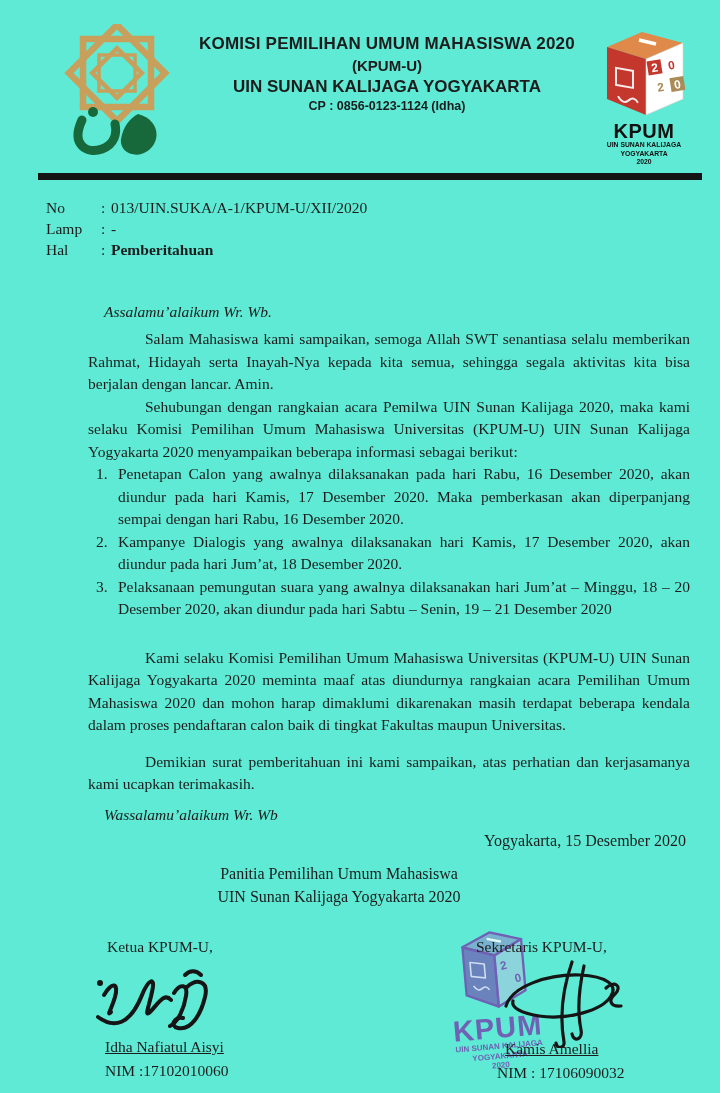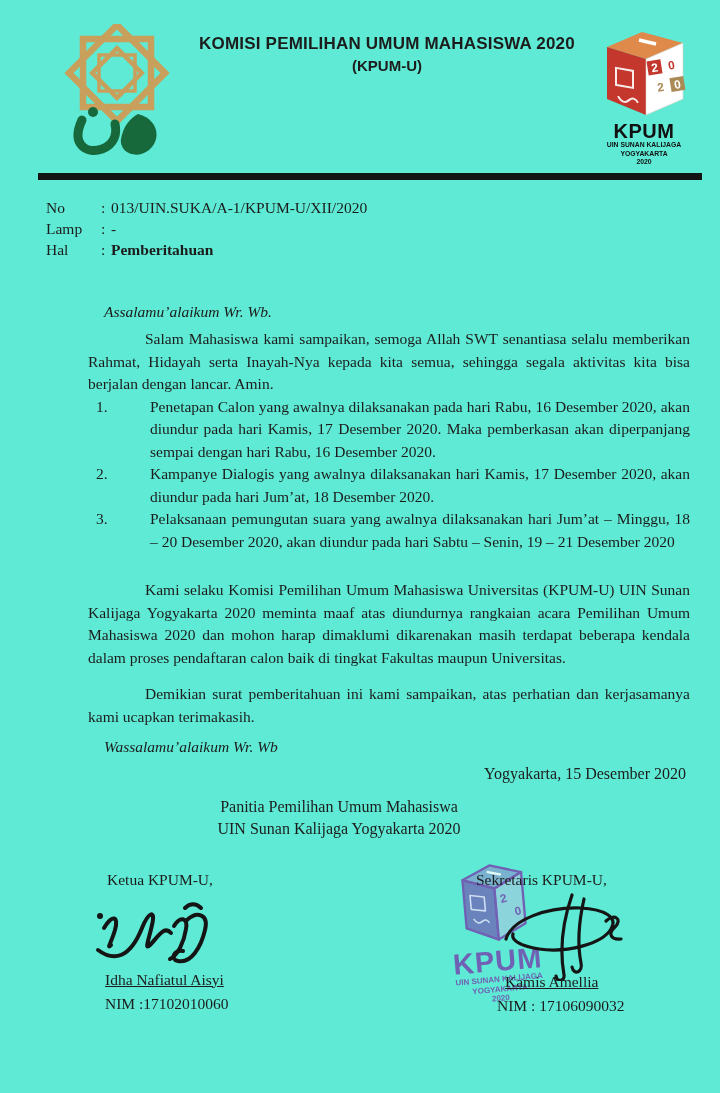--- a/index.html
+++ b/index.html
@@ -27,21 +27,21 @@
   .meta-row { display:flex; line-height:21px; }
   .meta-label { width:55px; }
   .meta-sep { width:10px; }
   .bold { font-weight:bold;text-align:right; }
   
   .letter { margin:41px 30px 0 88px; font-size:15.5px; line-height:22.5px; text-align:justify; }
   .salutation { font-style:italic; text-indent:16px; text-align:left; margin-bottom:5px; }
   .para { text-indent:57px; }
   .list .li { display:flex; }
   .li-num { flex:none; width:30px; padding-left:8px; }
-  .li-txt { flex:1; text-align:justify;margin-left:32px; }
+  .li-txt { flex:1; text-align:justify; }
   .p3 { margin-top:26px; }
   .p4 { margin-top:14px; }
   .closing { font-style:italic; text-indent:16px; text-align:left; margin-top:8px; }
   .date-line { text-align:right; margin:6px 34px 0 0; }
   .committee { text-align:center; margin-top:13px; margin-right:42px; line-height:22.5px; }
   
   .sigs { position:relative; height:225px; font-size:15.5px; }
   .sig-left-role  { position:absolute; left:107px; top:30px; }
   .sig-left-svg   { position:absolute; left:90px;  top:55px; }
   .sig-left-name  { position:absolute; left:105px; top:130px; text-decoration:underline; }
@@ -80,20 +80,22 @@
           <path d="M30 96 c -12 26 6 34 20 29 c 13 -5 15 -16 13 -25"></path>
         </g>
         <circle cx="41" cy="88" r="5" fill="#17693b"></circle>
         <path d="M86 90 c 20 5 24 25 11 36 c -12 10 -30 3 -28 -11 c 2 -12 9 -21 17 -25 z" fill="#17693b"></path>
       </svg>
     </div>
 
     <div class="head-center">
       <div class="h-line1">KOMISI PEMILIHAN UMUM MAHASISWA 2020</div>
       <div class="h-line2">(KPUM-U)</div>
+      <div class="h-line3">UIN SUNAN KALIJAGA YOGYAKARTA</div>
+      <div class="h-cp">CP : 0856-0123-1124 (Idha)</div>
     </div>
 
     <div class="kpum-logo">
       <svg width="100" height="90" viewBox="0 0 100 90">
         <polygon points="13,21 48,6 89,17 52,33" fill="#df8a4a"></polygon>
         <line x1="45" y1="14" x2="62" y2="18" stroke="#ffffff" stroke-width="3.5"></line>
         <polygon points="13,21 52,33 52,89 13,73" fill="#c4372d"></polygon>
         <g stroke="#ffffff" fill="none" stroke-width="2">
           <rect x="22" y="38" width="17" height="17" transform="skewY(10)" opacity=".9"></rect>
           <path d="M24 66 q5 8 11 2 q5 -5 9 1" transform="skewY(10)" opacity=".9"></path>
@@ -133,20 +135,21 @@
     <div class="meta-row">
       <span class="meta-label">Hal</span>
       <span class="meta-sep">:</span>
       <span class="bold">Pemberitahuan</span>
     </div>
   </div>
 
   <div class="letter">
     <div class="salutation">Assalamu’alaikum Wr. Wb.</div>
     <div class="para">Salam Mahasiswa kami sampaikan, semoga Allah SWT senantiasa selalu memberikan Rahmat, Hidayah serta Inayah-Nya kepada kita semua, sehingga segala aktivitas kita bisa berjalan dengan lancar. Amin.</div>
+    <div class="para">Sehubungan dengan rangkaian acara Pemilwa UIN Sunan Kalijaga 2020, maka kami selaku Komisi Pemilihan Umum Mahasiswa Universitas (KPUM-U) UIN Sunan Kalijaga Yogyakarta 2020 menyampaikan beberapa informasi sebagai berikut:</div>
 
     <div class="list">
       <div class="li">
         <span class="li-num">1.</span>
         <span class="li-txt">Penetapan Calon yang awalnya dilaksanakan pada hari Rabu, 16 Desember 2020, akan diundur pada hari Kamis, 17 Desember 2020. Maka pemberkasan akan diperpanjang sempai dengan hari Rabu, 16 Desember 2020.</span>
       </div>
       <div class="li">
         <span class="li-num">2.</span>
         <span class="li-txt">Kampanye Dialogis yang awalnya dilaksanakan hari Kamis, 17 Desember 2020, akan diundur pada hari Jum’at, 18 Desember 2020.</span>
       </div>

